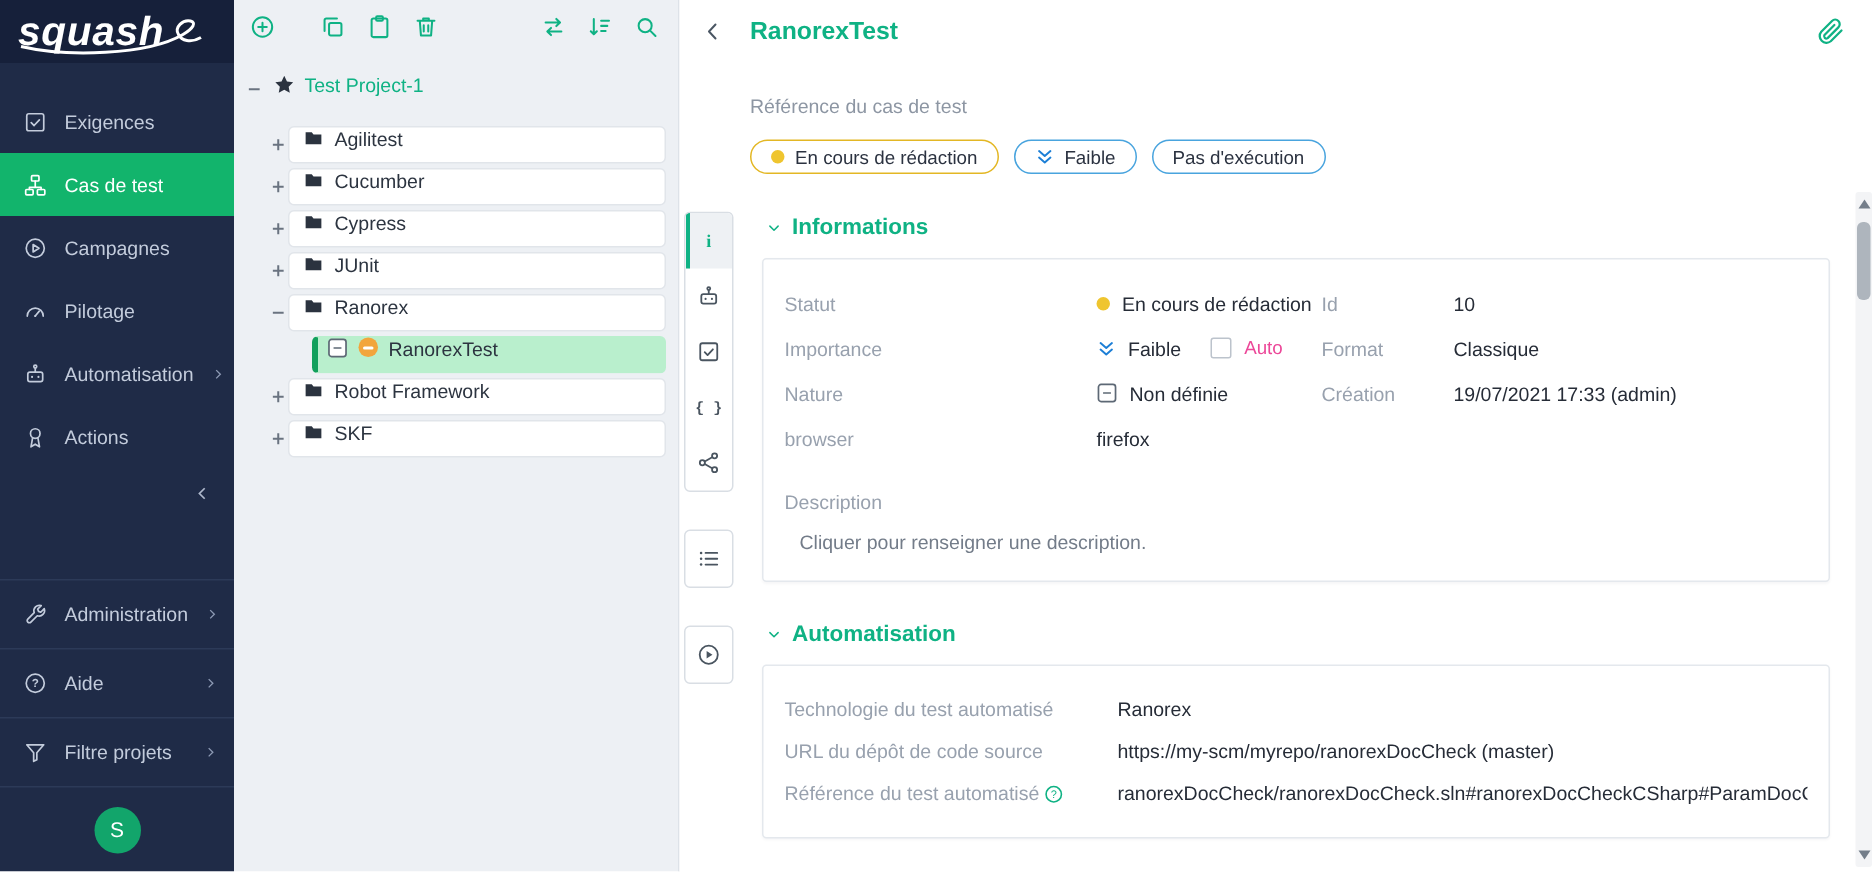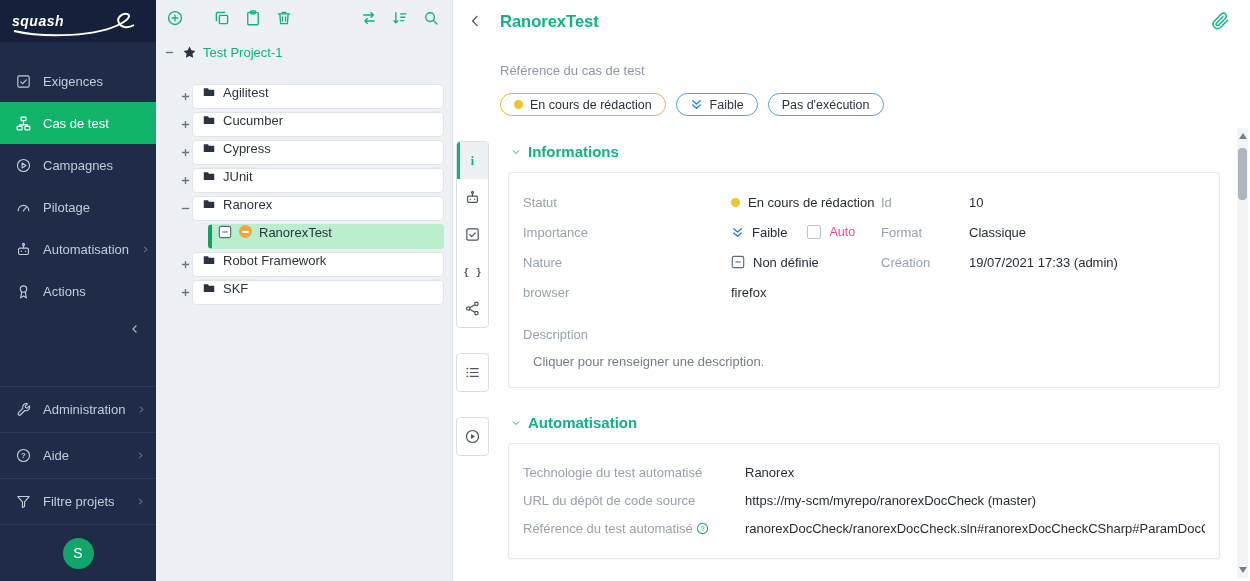--- a/index.html
+++ b/index.html
@@ -11,21 +11,21 @@
   *{box-sizing:border-box}
   html,body{margin:0;padding:0}
   body{width:1250px;height:581px;overflow:hidden;font-family:"Liberation Sans",sans-serif;background:#fff}
   button{border:0;background:none;padding:0;cursor:pointer;font:inherit;color:inherit}
   svg{display:block}
   .app{display:flex;width:1250px;height:581px}
 
   
   .sidebar{width:156px;background:var(--navy);color:#c3ccdc;display:flex;flex-direction:column;flex:none}
   .logo{height:42px;background:var(--navy-dark);position:relative;display:flex;align-items:center;padding-left:12px;cursor:pointer}
-  .logo-text{color:#fff;font-size:14px;font-weight:bold;font-style:italic;letter-spacing:.5px;z-index:1}
+  .logo-text{color:#fff;font-size:27px;font-weight:bold;font-style:italic;letter-spacing:.5px;z-index:1}
   .logo-swoosh{position:absolute;left:6px;top:6px;width:138px;height:32px}
   .nav{padding-top:18px}
   .nav-item{display:flex;align-items:center;gap:11px;height:42px;padding:0 10px 0 15px;font-size:13px;cursor:pointer}
   .nav-item.active{background:var(--green-nav);color:#fff}
   .nic{width:17px;height:17px;fill:none;stroke:currentColor;stroke-width:1.6;stroke-linecap:round;stroke-linejoin:round;flex:none}
   .cr{width:11px;height:11px;fill:none;stroke:#8c99b3;stroke-width:2;margin-left:auto;flex:none}
   .nav-collapse{display:flex;justify-content:flex-end;padding:10px 14px;cursor:pointer}
   .nav-collapse svg{width:14px;height:14px;fill:none;stroke:#aeb8cb;stroke-width:2}
   .flex-spacer{flex:1}
   .nav-secondary .nav-item{height:46px;border-top:1px solid var(--navy-line)}
@@ -34,21 +34,21 @@
 
   
   .tree-panel{width:297px;flex:none;background:var(--tree-bg);border-right:1px solid #dde2e8;display:flex;flex-direction:column}
   .tree-toolbar{display:flex;align-items:center;padding:9px 12px 5px 10px}
   .tbtn{color:var(--green);margin-right:13px}
   .tbtn svg{width:18px;height:18px;fill:none;stroke:currentColor;stroke-width:1.8;stroke-linecap:round;stroke-linejoin:round}
   .tb-gap{width:16px}
   .tb-right{margin-left:auto;display:flex}
   .tb-right .tbtn:last-child{margin-right:0}
   .tree{padding:8px 8px 0 6px;font-size:13px;color:#2c3440}
-  .tree-root-row{display:flex;align-items:center;gap:6px;height:24px;margin-bottom:20px;cursor:pointer}
+  .tree-root-row{display:flex;align-items:flex-end;gap:6px;height:24px;margin-bottom:20px;cursor:pointer}
   .expander{width:14px;display:flex;justify-content:center;color:#6a7380;cursor:pointer;flex:none}
   .expander svg{width:9px;height:9px;stroke:currentColor;stroke-width:1.5;fill:none}
   .star-ic{width:15px;height:15px;fill:#2b333f;flex:none}
   .project-label{color:var(--green)}
   .tree-row{display:flex;align-items:center;margin:3px 0;padding-left:16px;cursor:pointer}
   .tree-row.child{padding-left:46px}
   .node-box{flex:1;display:flex;align-items:flex-start;gap:7px;height:25px;background:#fff;border:1px solid #e1e5ea;border-radius:4px;padding:0 9px}
   .node-box.selected{background:var(--sel-bg);border-color:var(--sel-bg);border-left:4px solid #12a05c;padding-left:6px}
   .folder-ic{width:14px;height:14px;color:#2b333f;flex:none}
   .boxed-minus{width:14px;height:14px;color:#5d6875;flex:none}
@@ -83,21 +83,21 @@
   .chev{width:12px;height:12px;fill:none;stroke:currentColor;stroke-width:2;stroke-linecap:round;stroke-linejoin:round}
   .card{background:#fff;border:1px solid var(--border);border-radius:3px;padding:14px 14px 16px;margin-bottom:26px;box-shadow:0 1px 2px rgba(20,30,40,.04)}
   .irow{display:grid;grid-template-columns:208px 150px 88px auto;align-items:center;height:30px}
   .ilabel{font-size:13px;color:var(--label)}
   .ival{display:flex;align-items:center;gap:8px;font-size:13px;color:var(--val);white-space:nowrap}
   .auto-box{width:14px;height:14px;border:1px solid #bcc3cc;border-radius:2px;background:#fff;margin-left:12px;cursor:pointer;flex:none}
   .auto-label{color:#ec4899;font-size:12.5px}
   .desc-label{font-size:13px;color:var(--label);margin-top:20px}
   .desc-placeholder{margin:12px 0 2px 10px;font-size:13px;color:#737c89;cursor:pointer}
   .arow{display:grid;grid-template-columns:222px 1fr;align-items:center;height:28px}
-  .alabel{display:flex;align-items:center;gap:3px;font-size:13px;color:var(--label)}
+  .alabel{display:flex;align-items:flex-end;gap:3px;font-size:13px;color:var(--label)}
   .help-ic{width:13px;height:13px;flex:none}
   .aval{font-size:13px;color:var(--val);white-space:nowrap;overflow:hidden}
 
   .scrollbar{position:absolute;right:2px;top:128px;bottom:3px;width:11px;background:#f3f4f6;border-radius:2px;display:flex;flex-direction:column;align-items:center;cursor:pointer}
   .sb-up{width:0;height:0;border-left:4px solid transparent;border-right:4px solid transparent;border-bottom:6px solid #747e8a;margin-top:5px}
   .sb-down{width:0;height:0;border-left:4px solid transparent;border-right:4px solid transparent;border-top:6px solid #747e8a;margin-bottom:5px}
   .sb-thumb{width:9px;height:52px;background:#aeb5bd;border-radius:4px;margin-top:9px;cursor:grab}
   .sb-space{flex:1}
 </style>
 </head>

